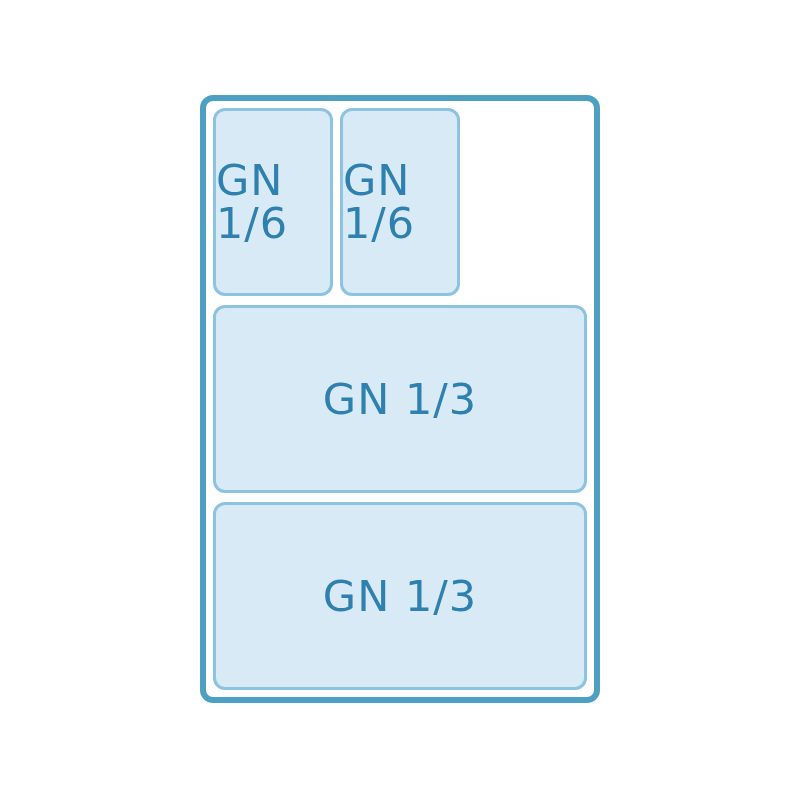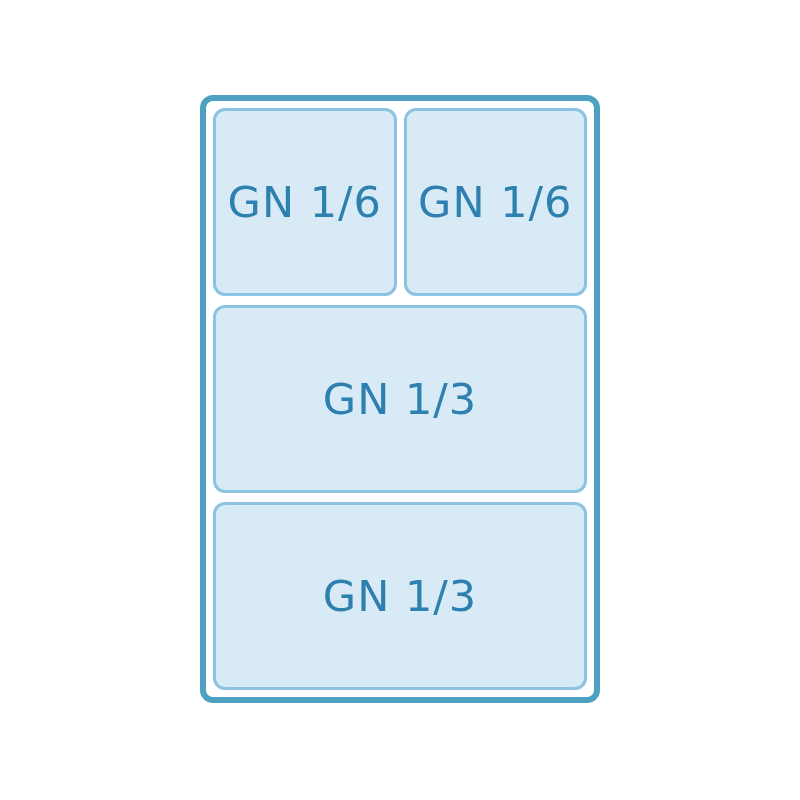--- a/index.html
+++ b/index.html
@@ -27,21 +27,21 @@
     position: absolute;
     left: 200px;
     top: 95px;
     width: 400px;
     height: 608px;
     background: var(--background);
     border: 6px solid var(--outer-border);
     border-radius: 13px;
     padding: 7px;
     display: grid;
-    grid-template-columns: 1fr 1fr;
+    grid-template-columns: 1fr 1fr 1fr;
     grid-template-rows: 1fr 1fr 1fr;
     gap: 9px 7px;
   }
   .pan {
     background: var(--pan-fill);
     border: 3px solid var(--pan-border);
     border-radius: 12px;
     display: flex;
     align-items: center;
     justify-content: center;

